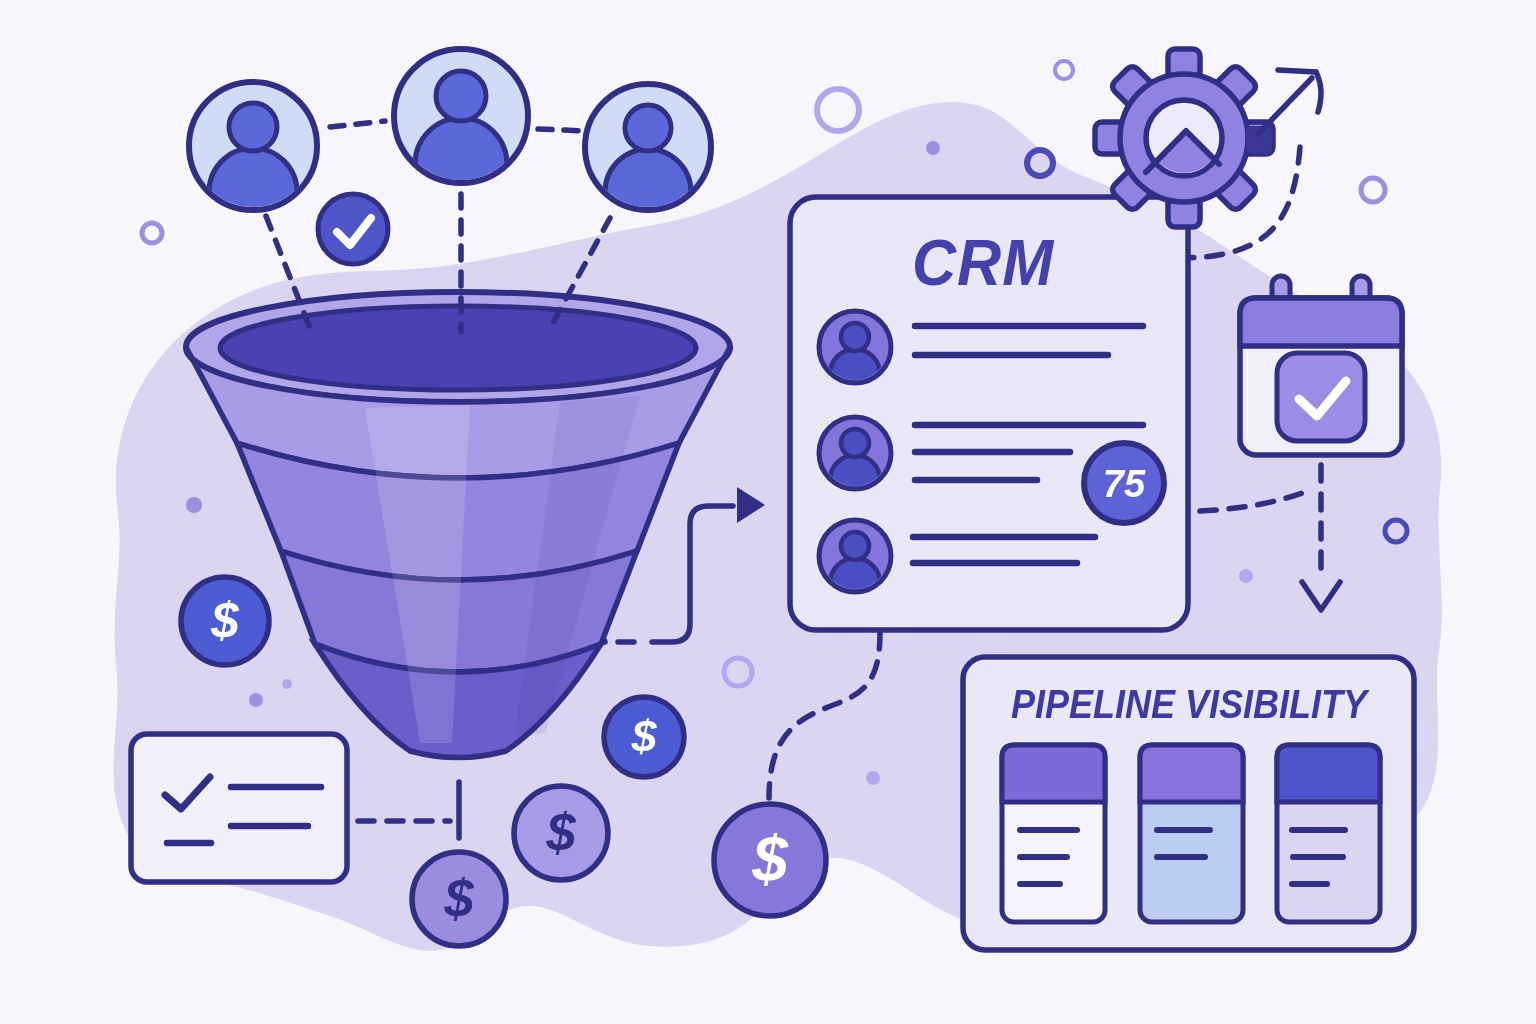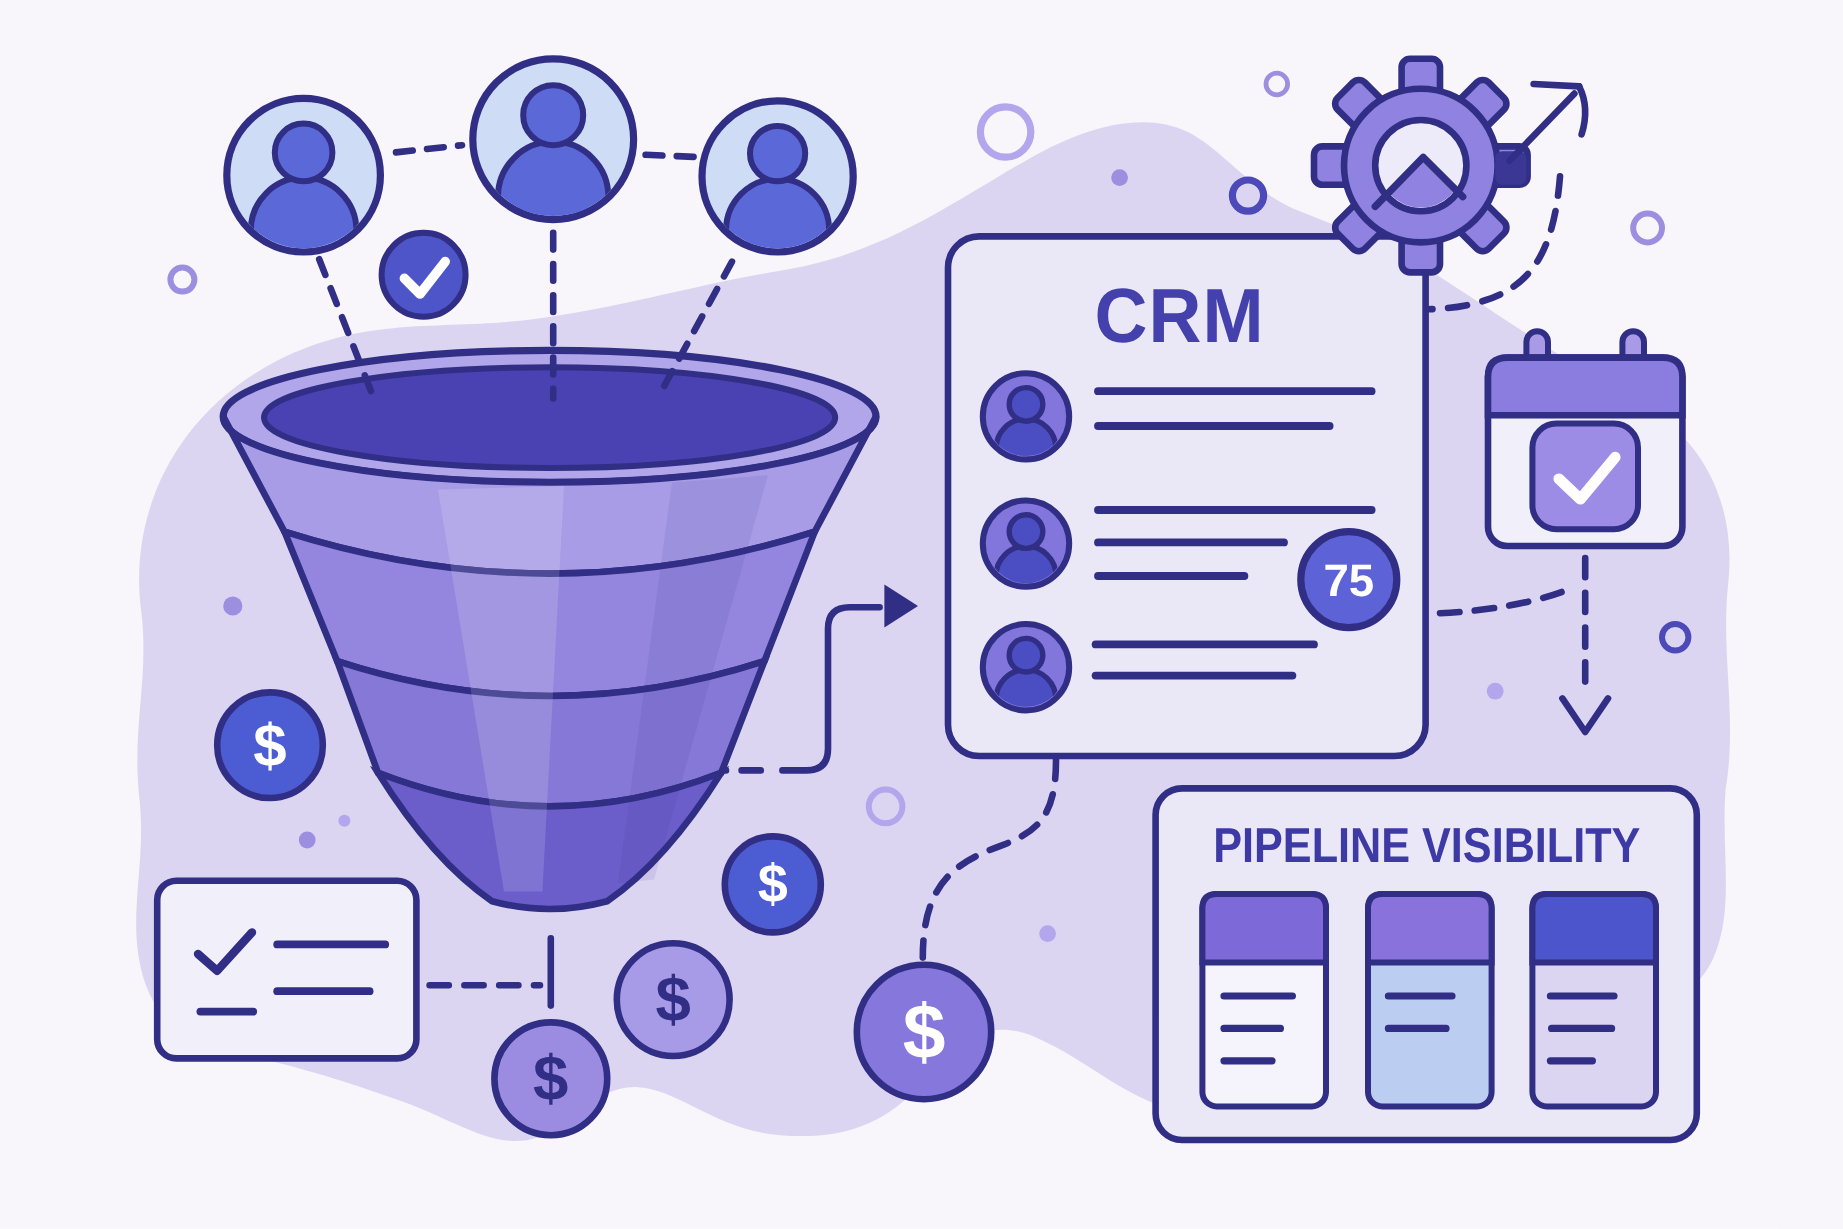--- a/index.html
+++ b/index.html
@@ -1,19 +1,20 @@
 <!DOCTYPE html>
 <html style="--c-bg: #f8f6fa; --c-blob: #dcd5f2; --c-outline: #312e85; --c-ink: #4441ad; --c-title_ink: #3d3aa6; --c-card: #eae7f7; --c-card_light: #f1effa; --c-avatar_face: #cfdcf6; --c-avatar_person: #5b68d8; --c-badge_blue: #4d55c8; --c-rim: #b2a6ea; --c-mouth: #4a42b2; --c-band1: #a89ce6; --c-band2: #9486de; --c-band3: #8678d6; --c-band4: #6b5eca; --c-coin_blue: #4c5cd2; --c-coin_light: #a79ae6; --c-coin_mid: #9b8ce2; --c-coin_purple: #8577dc; --c-gear_body: #8f82e0; --c-gear_inner: #edeafa; --c-gear_knob: #3a3894; --c-cal_header: #8b7ce0; --c-cal_ring: #a99ae8; --c-check_sq: #9d8ce6; --c-mini1_head: #7d6ad8; --c-mini2_head: #8a72dd; --c-mini3_head: #4c55cb; --c-mini1_body: #f5f3fc; --c-mini2_body: #bccdf2; --c-mini3_body: #dcd5f2; --c-badge75: #5d62d6; --c-row_avatar: #8276dc; --c-row_person: #4b4ec2; --c-deco_light: #b3a6ec; --c-deco_mid: #9c8fe0; --c-deco_dark: #4c4ab8;"><head>
 <meta charset="utf-8">
 <style>
   html,body { margin:0; padding:0; background:#ffffff; }
   .stage {
     position:relative; width:1536px; height:1024px; margin:0 auto;
     background:var(--c-bg,#f8f6fa); overflow:hidden;
     font-family:"Liberation Sans", sans-serif;
+    font-style:italic;
   }
   svg { display:block; }
   text { font-family:"Liberation Sans", sans-serif; font-weight:bold; }
   .t-crm   { font-size:64px; fill:var(--c-ink); letter-spacing:1px; }
   .t-pipe  { font-size:41px; fill:var(--c-title_ink); }
   .t-badge { font-size:38px; fill:#ffffff; }
   .t-coin-white { fill:#ffffff; }
   .t-coin-dark  { fill:var(--c-outline); }
   .so { stroke:var(--c-outline); stroke-linecap:round; stroke-linejoin:round; fill:none; }
   .dash  { stroke-dasharray:16 13; }

